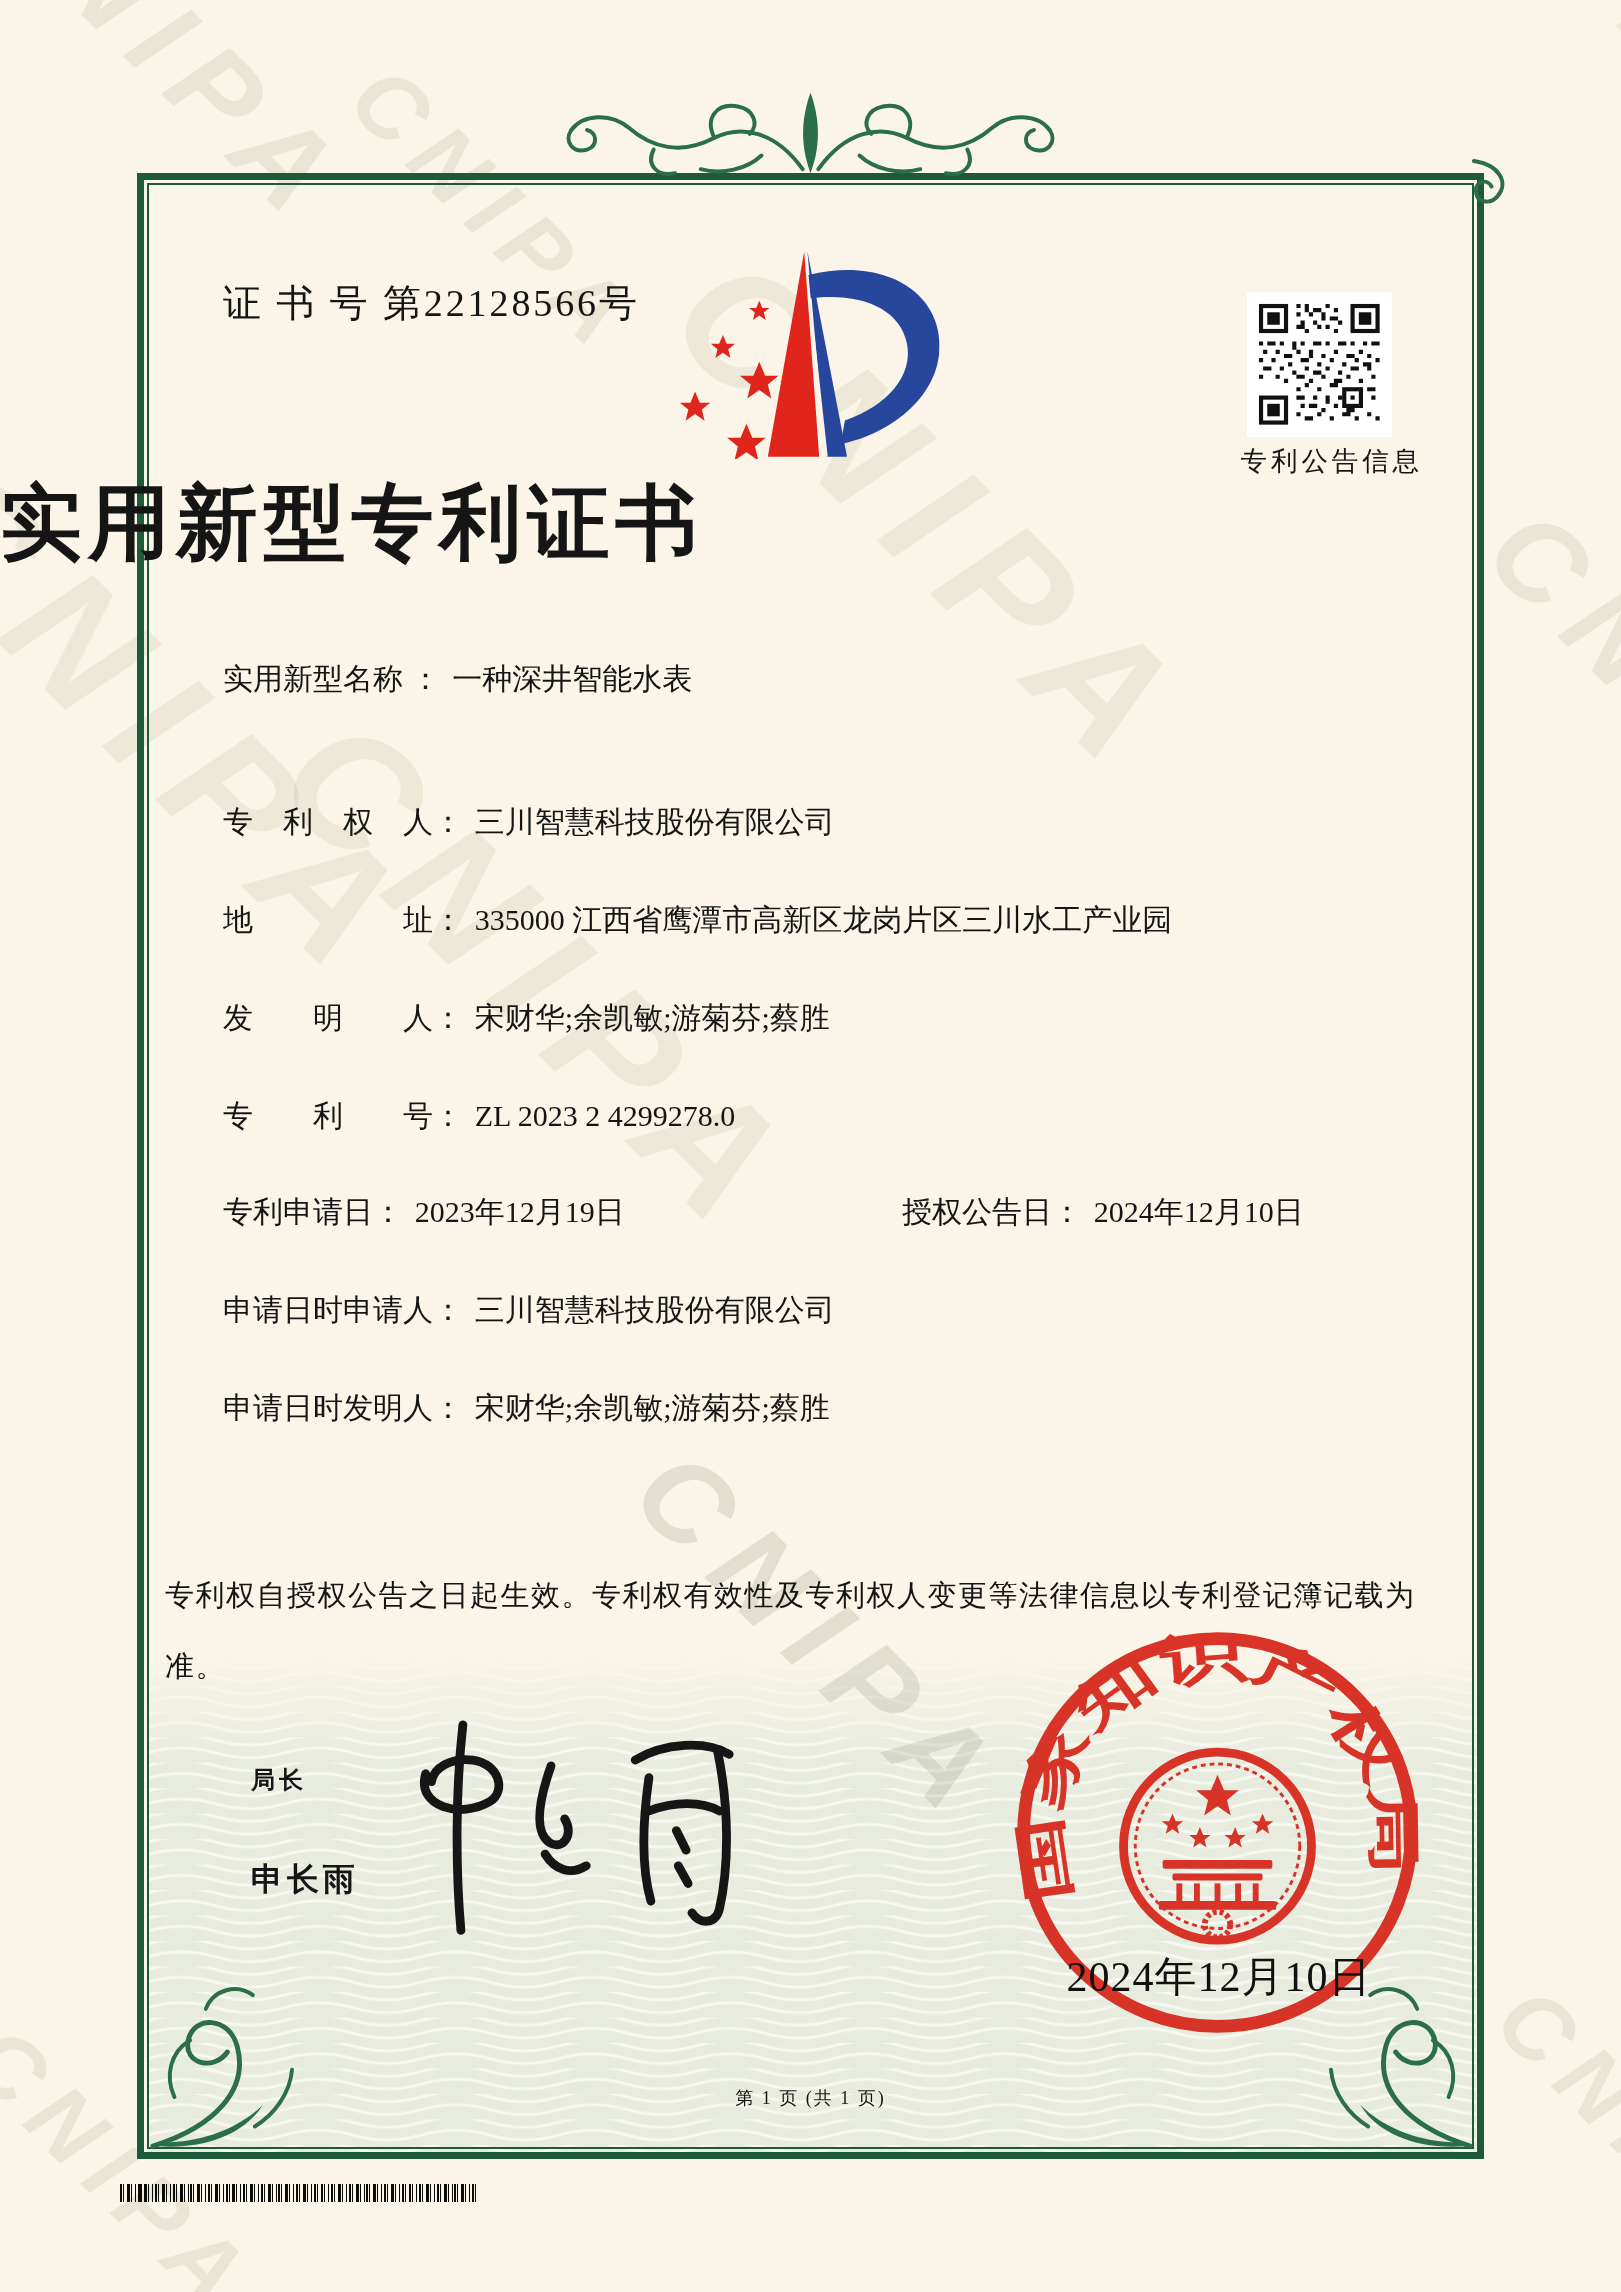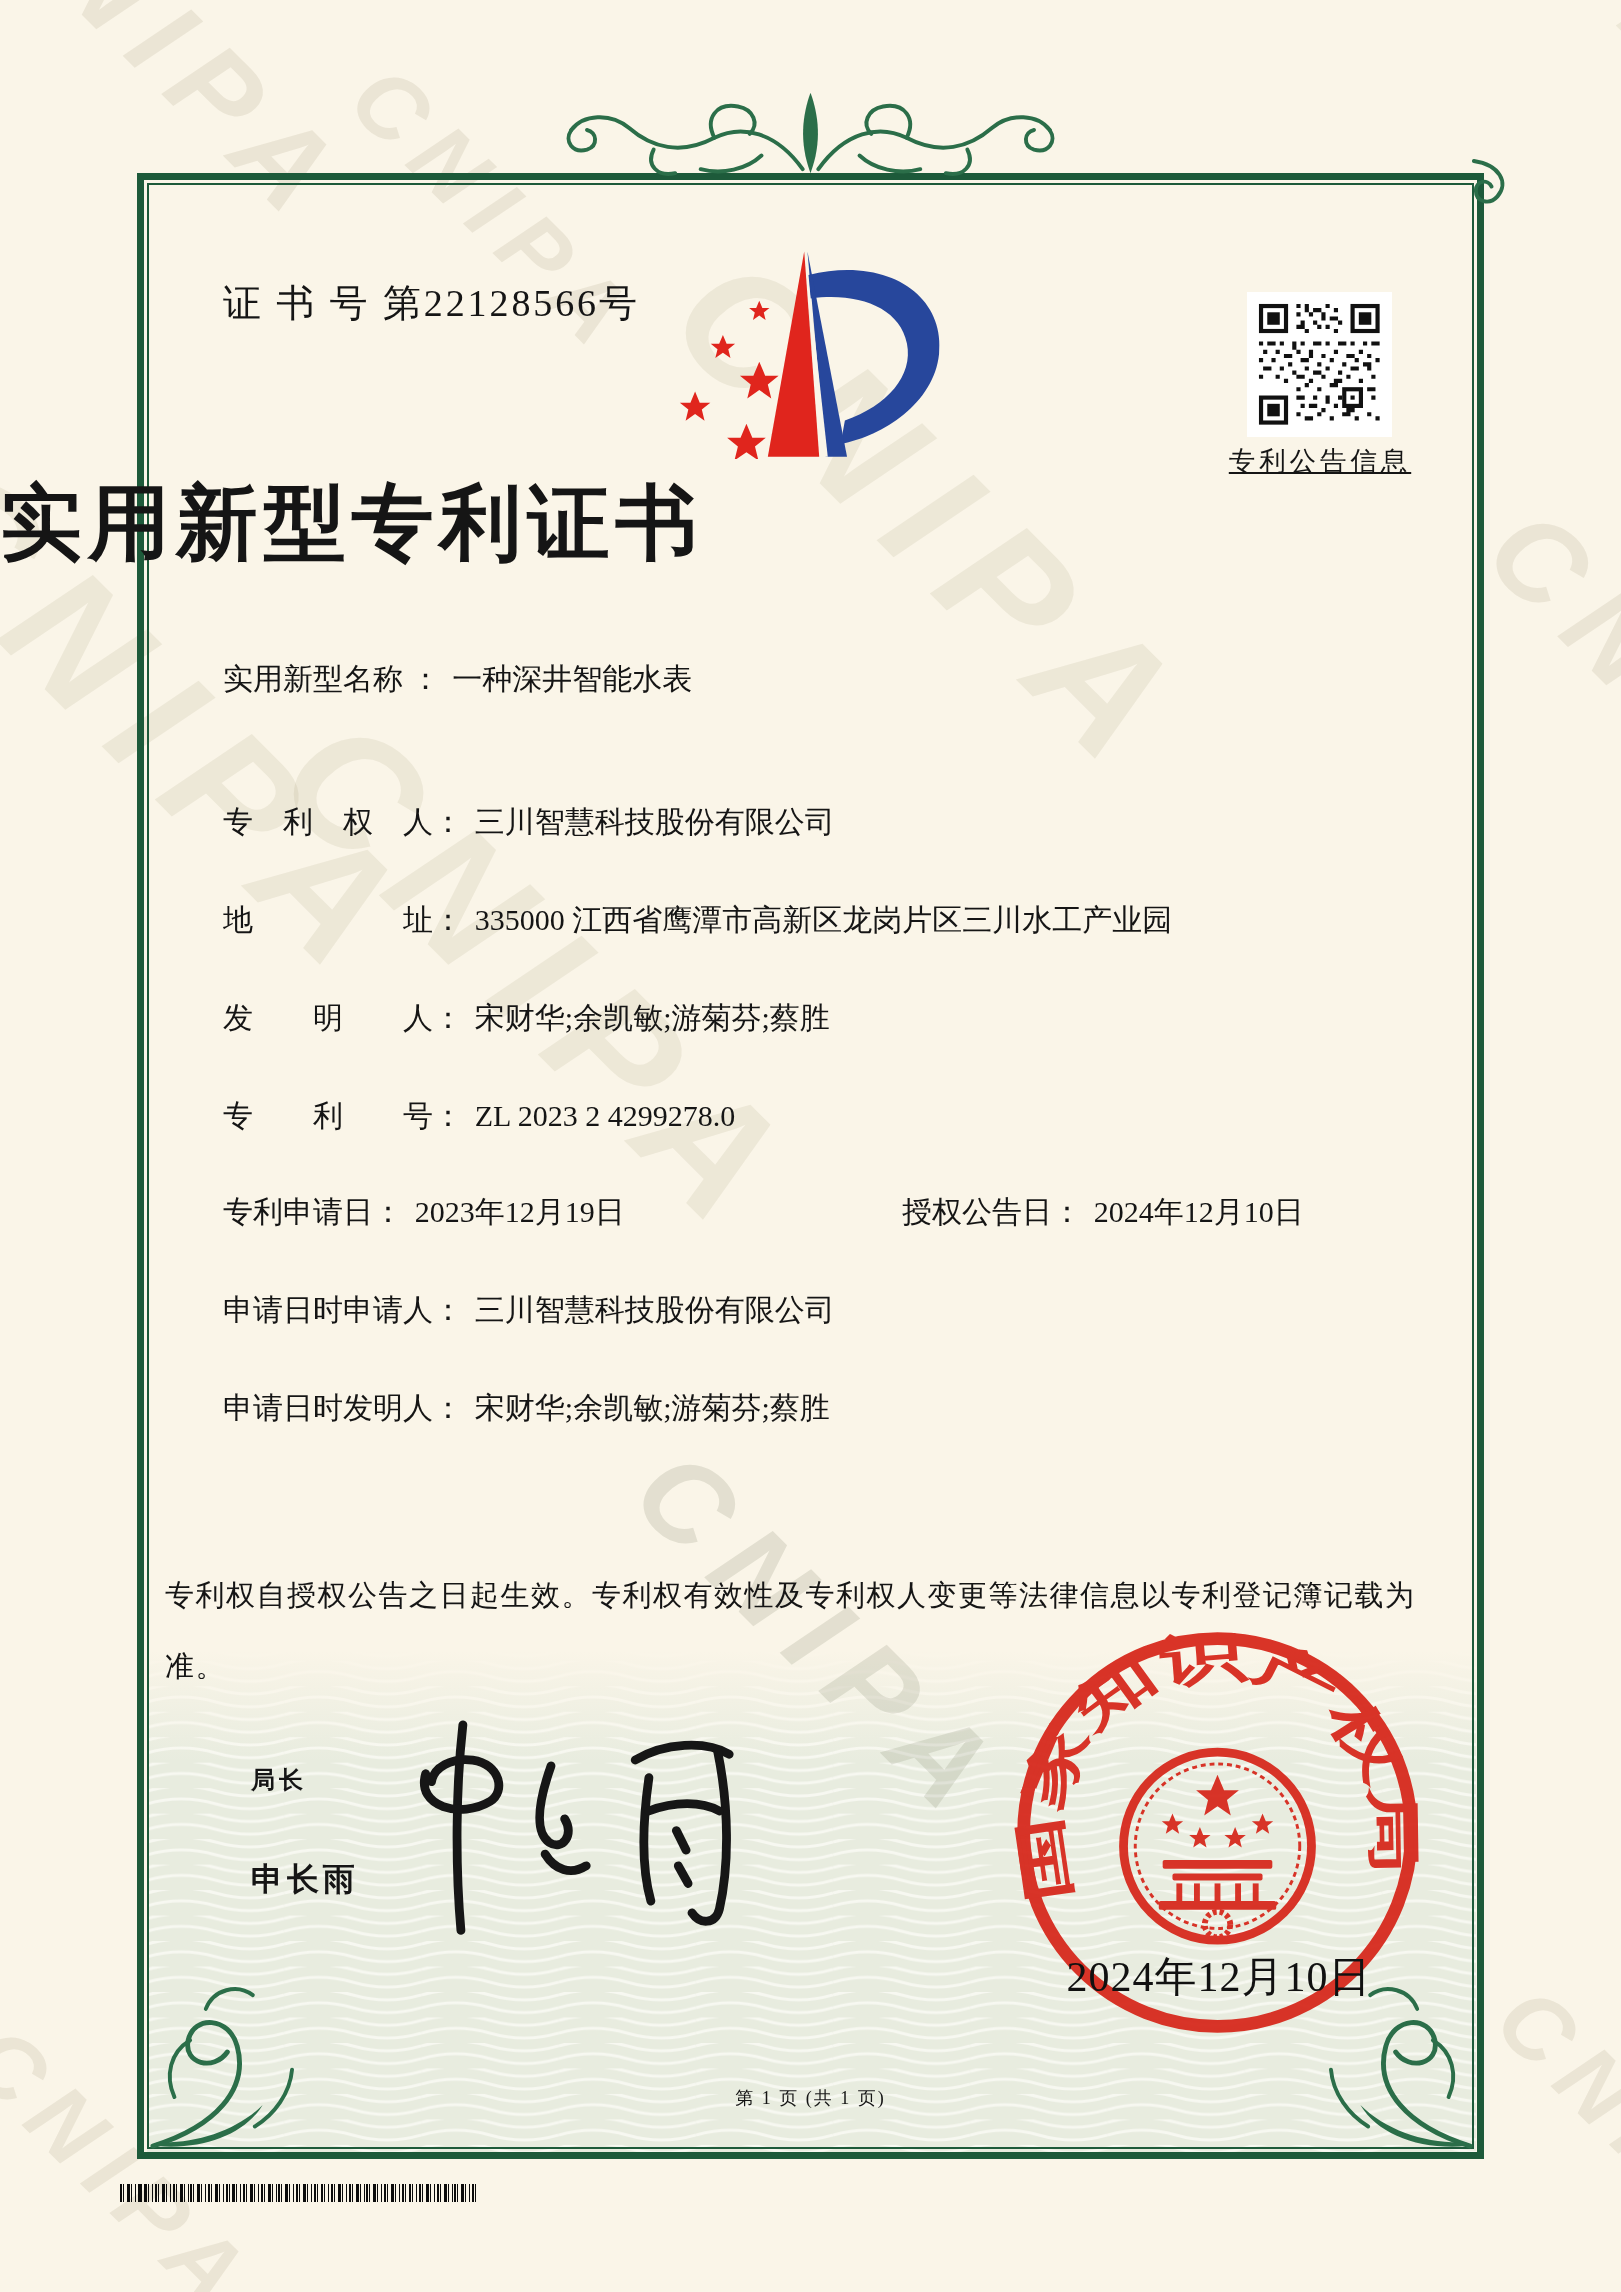--- a/index.html
+++ b/index.html
@@ -27,22 +27,22 @@
   .frame-inner{position:absolute;inset:2.9px;border:2px solid #1d5a3a;}
   .ornament{position:absolute;z-index:4;pointer-events:none;}
   
   .waves{position:absolute;left:147px;top:1635px;width:1329px;height:518px;z-index:1;}
   .waves-fade{position:absolute;left:147px;top:1635px;width:1329px;height:127px;z-index:1;
     background:linear-gradient(#faf5e8 12%,rgba(250,245,232,0));}
   
   .cert-no{position:absolute;left:223px;top:278px;font-size:38px;letter-spacing:2.9px;z-index:5;}
   .logo{position:absolute;left:647px;top:245px;z-index:5;}
   .qr{position:absolute;left:1247px;top:292px;z-index:5;background:#fff;padding:7.8px;}
-  .qr-caption{position:absolute;left:1217px;top:443px;width:206px;text-align:center;
-    font-size:26.5px;letter-spacing:3.9px;z-index:5;text-decoration:underline;}
+  .qr-caption{position:absolute;left:1217px;top:443px;width:206px;text-align:right;
+    font-size:26.5px;letter-spacing:3.9px;z-index:5;}
   .doc-title{position:absolute;left:0;top:469px;width:100%;text-align:left;
     font-size:82px;font-weight:700;letter-spacing:5.9px;z-index:5;}
   
   .row{position:absolute;white-space:nowrap;font-size:30px;z-index:5;}
   .row .lbl{display:inline-block;}
   .row .val{margin-left:11.8px;}
   
   .statement{position:absolute;left:165px;top:1560px;width:1304px;z-index:5;
     font-size:29px;line-height:71px;letter-spacing:1.5px;}
   .statement .l1{text-indent:65px;}

